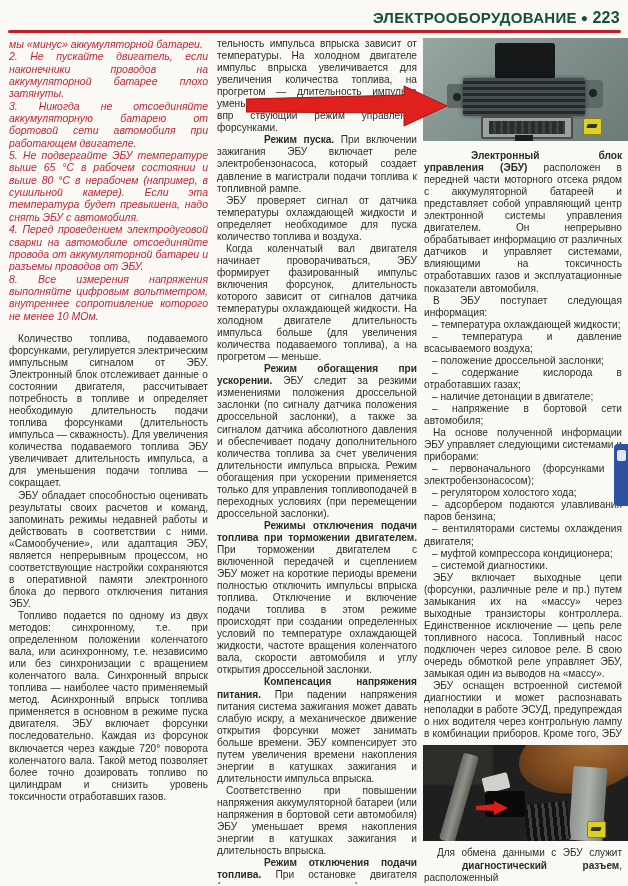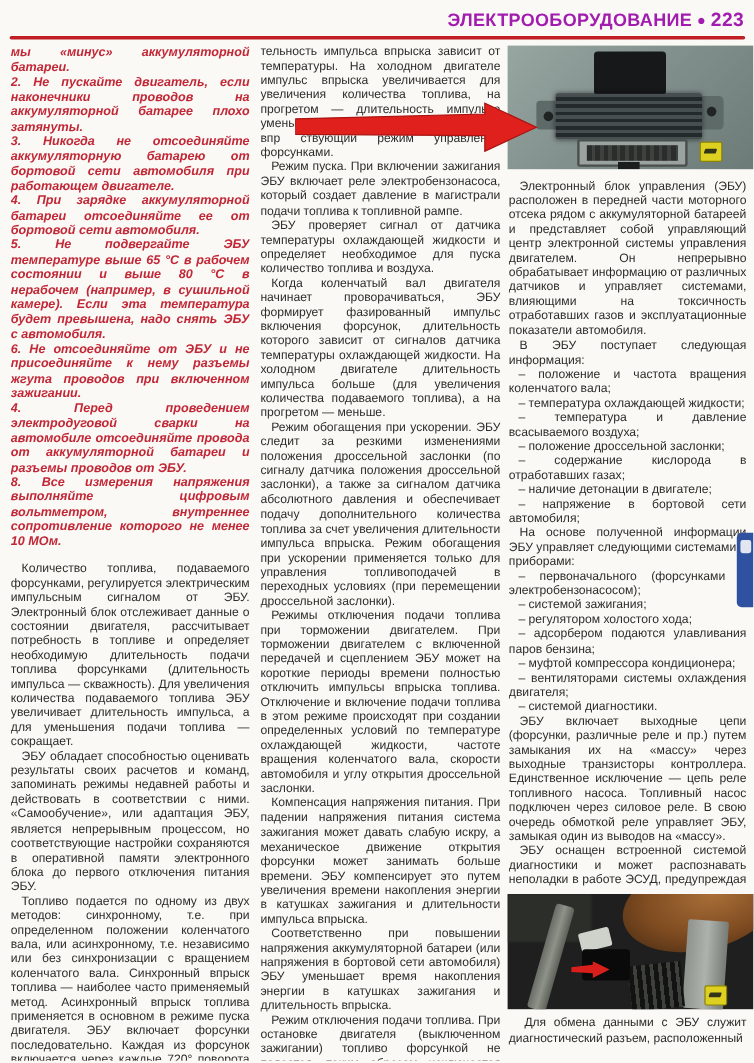--- a/index.html
+++ b/index.html
@@ -1,33 +1,33 @@
 <!DOCTYPE html>
 <html lang="ru"><head>
 <meta charset="utf-8">
 <style>
   html,body{margin:0;padding:0;background:#ffffff;}
   .page{position:relative;width:628px;height:886px;background:#faf9f6;overflow:hidden;
         font-family:"Liberation Sans",sans-serif;color:#2e2c2a;}
   
   .hdr{position:absolute;top:9px;left:8px;right:8px;text-align:right;
-       color:#a21caf;font-weight:bold;font-size:15px;letter-spacing:.3px;}
+       color:#14532d;font-weight:bold;font-size:15px;letter-spacing:.3px;}
   .hdr .dot{font-size:12px;vertical-align:1px;padding:0 4px;}
   .hdr .pg{font-size:16px;}
   .rule{position:absolute;top:30px;left:8px;width:613px;height:3px;background:#c11f26;border-radius:2px;}
   
   .col{position:absolute;top:38px;height:846px;overflow:hidden;text-align:justify;}
   .col-left{left:9px;width:199px;}
   .col-mid{left:217px;width:200px;}
   p{margin:0;}
-  .warn{color:#c22736;font-weight:bold;font-style:italic;font-size:10.5px;line-height:12.35px;}
+  .warn{color:#c22736;font-weight:normal;font-style:italic;font-size:10.5px;line-height:12.35px;}
   .bp{font-size:10.15px;line-height:12.05px;text-indent:9px;}
   .ni{text-indent:0;}
   .gap-after{margin-bottom:11px;}
-  .b{font-weight:normal;}
+  .b{font-weight:bold;margin-left:38px;}
   .li{font-size:10.15px;line-height:12.05px;text-indent:8px;text-align:justify;}
   
   .rtext{position:absolute;left:424px;top:150px;width:198px;height:592px;overflow:hidden;text-align:justify;}
   
   .photo1{position:absolute;left:423px;top:38px;width:205px;height:103px;overflow:hidden;
           background:linear-gradient(135deg,#98a6a2 0%,#83918e 45%,#6d7b78 100%);}
   .p1 .ecu-top{position:absolute;left:72px;top:5px;width:60px;height:36px;background:#17181a;border-radius:3px;}
   .p1 .ecu-body{position:absolute;left:40px;top:40px;width:122px;height:38px;border-radius:2px;
           background:repeating-linear-gradient(180deg,#474e50 0 3px,#24292b 3px 6px);box-shadow:0 0 4px rgba(0,0,0,.5);}
   .p1 .ear-l{position:absolute;left:24px;top:46px;width:18px;height:24px;background:#5d6a67;border-radius:3px;}
@@ -75,23 +75,21 @@
 
   <div class="hdr">
     <span>ЭЛЕКТРООБОРУДОВАНИЕ</span><span class="dot">●</span><span class="pg">223</span>
   </div>
   <div class="rule"></div>
 
   <div class="col col-left">
     <p class="warn">мы «минус» аккумуляторной батареи.</p>
     <p class="warn">2. Не пускайте двигатель, если наконечники проводов на аккумуляторной батарее плохо затянуты.</p>
     <p class="warn">3. Никогда не отсоединяйте аккумуляторную батарею от бортовой сети автомобиля при работающем двигателе.</p>
-    <p class="warn">4. При зарядке аккумуляторной батареи отсоединяйте ее от бортовой сети автомобиля.</p>
     <p class="warn">5. Не подвергайте ЭБУ температуре выше 65 °С в рабочем состоянии и выше 80 °С в нерабочем (например, в сушильной камере). Если эта температура будет превышена, надо снять ЭБУ с автомобиля.</p>
-    <p class="warn">6. Не отсоединяйте от ЭБУ и не присоединяйте к нему разъемы жгута проводов при включенном зажигании.</p>
     <p class="warn">4. Перед проведением электродуговой сварки на автомобиле отсоединяйте провода от аккумуляторной батареи и разъемы проводов от ЭБУ.</p>
     <p class="warn gap-after">8. Все измерения напряжения выполняйте цифровым вольтметром, внутреннее сопротивление которого не менее 10 МОм.</p>
     <p class="bp">Количество топлива, подаваемого форсунками, регулируется электрическим импульсным сигналом от ЭБУ. Электронный блок отслеживает данные о состоянии двигателя, рассчитывает потребность в топливе и определяет необходимую длительность подачи топлива форсунками (длительность импульса — скважность). Для увеличения количества подаваемого топлива ЭБУ увеличивает длительность импульса, а для уменьшения подачи топлива — сокращает.</p>
     <p class="bp">ЭБУ обладает способностью оценивать результаты своих расчетов и команд, запоминать режимы недавней работы и действовать в соответствии с ними. «Самообучение», или адаптация ЭБУ, является непрерывным процессом, но соответствующие настройки сохраняются в оперативной памяти электронного блока до первого отключения питания ЭБУ.</p>
     <p class="bp">Топливо подается по одному из двух методов: синхронному, т.е. при определенном положении коленчатого вала, или асинхронному, т.е. независимо или без синхронизации с вращением коленчатого вала. Синхронный впрыск топлива — наиболее часто применяемый метод. Асинхронный впрыск топлива применяется в основном в режиме пуска двигателя. ЭБУ включает форсунки последовательно. Каждая из форсунок включается через каждые 720° поворота коленчатого вала. Такой метод позволяет более точно дозировать топливо по цилиндрам и снизить уровень токсичности отработавших газов.</p>
 
   </div>
 
   <div class="col col-mid">
     <p class="bp ni"><span>тельность импульса впрыска зависит от температуры. На холодном двигателе импульс впрыска увеличивается для увеличения количества топлива, на прогретом — длительность импульса уменьшается. После первоначального впр</span> <span>ствующий режим управления форсунками.</span></p>
@@ -119,36 +117,34 @@
         <div class="conn-in"></div>
       </div>
     <div class="tail"></div>
     <div class="marker m1"></div>
   </div>
 
   <div class="rtext">
     <p class="bp"><span class="b">Электронный блок управления (ЭБУ)</span> <span>расположен в передней части моторного отсека рядом с аккумуляторной батареей и представляет собой управляющий центр электронной системы управления двигателем. Он непрерывно обрабатывает информацию от различных датчиков и управляет системами, влияющими на токсичность отработавших газов и эксплуатационные показатели автомобиля.</span></p>
     <p class="bp">В ЭБУ поступает следующая информация:</p>
     <div>
-        <p class="li">– положение и частота вращения коленчатого вала;</p>
         <p class="li">– температура охлаждающей жидкости;</p>
         <p class="li">– температура и давление всасываемого воздуха;</p>
         <p class="li">– положение дроссельной заслонки;</p>
         <p class="li">– содержание кислорода в отработавших газах;</p>
         <p class="li">– наличие детонации в двигателе;</p>
         <p class="li">– напряжение в бортовой сети автомобиля;</p>
       </div>
     <p class="bp">На основе полученной информации ЭБУ управляет следующими системами и приборами:</p>
     <div>
         <p class="li">– первоначального (форсунками и электробензонасосом);</p>
-        <p class="li">– системой зажигания;</p>
         <p class="li">– регулятором холостого хода;</p>
         <p class="li">– адсорбером подаются улавливания паров бензина;</p>
+        <p class="li">– вентиляторами системы охлаждения двигателя;</p>
         <p class="li">– муфтой компрессора кондиционера;</p>
-        <p class="li">– вентиляторами системы охлаждения двигателя;</p>
         <p class="li">– системой диагностики.</p>
       </div>
     <p class="bp">ЭБУ включает выходные цепи (форсунки, различные реле и пр.) путем замыкания их на «массу» через выходные транзисторы контроллера. Единственное исключение — цепь реле топливного насоса. Топливный насос подключен через силовое реле. В свою очередь обмоткой реле управляет ЭБУ, замыкая один из выводов на «массу».</p>
     <p class="bp">ЭБУ оснащен встроенной системой диагностики и может распознавать неполадки в работе ЭСУД, предупреждая о них водителя через контрольную лампу в комбинации приборов. Кроме того, ЭБУ хранит диагностические коды, указывающие на неисправность конкретного элемента системы и характер этой неисправности, чтобы помочь специалистам в проведении диагностики и ремонта.</p>
   </div>
 
   <div class="photo2 p2">
     <div class="dash-dark"></div>
     <div class="blob-brown"></div>
     <div class="strip"></div>

